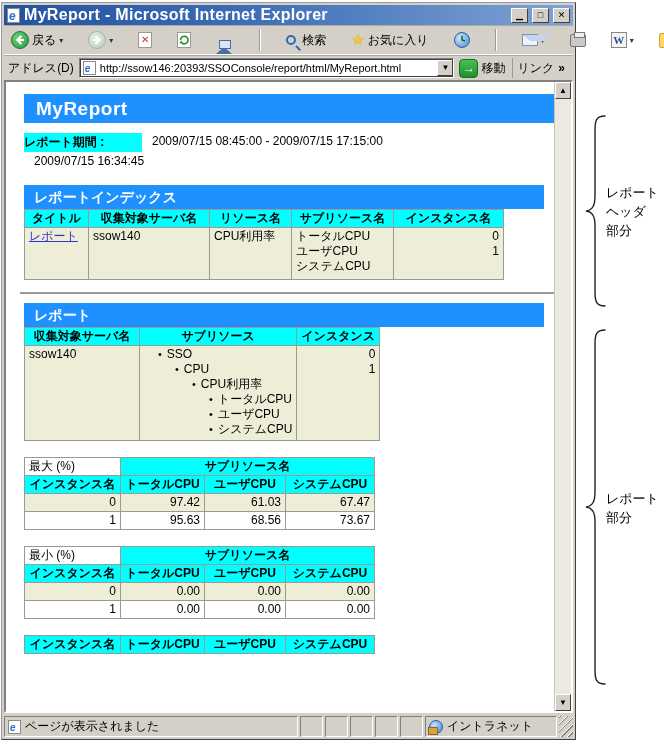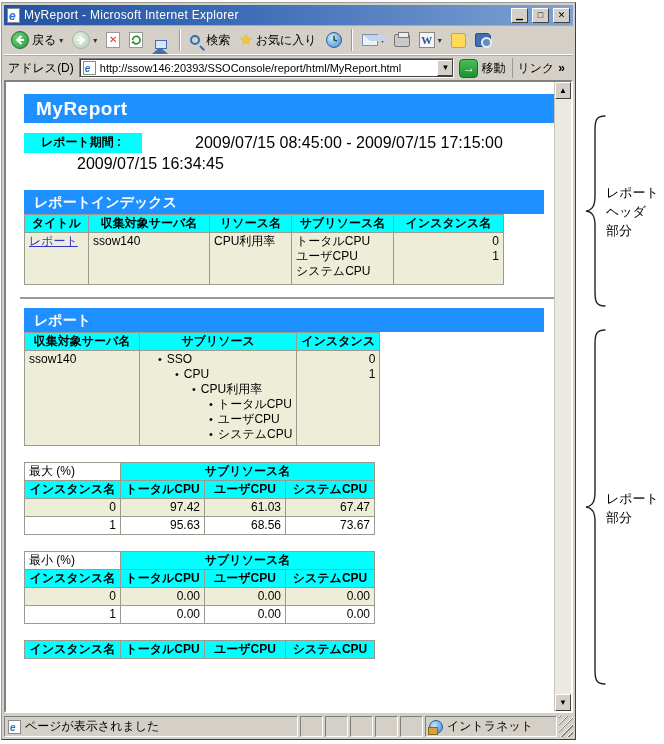--- a/index.html
+++ b/index.html
@@ -5,32 +5,32 @@
   * { margin:0; padding:0; box-sizing:border-box; }
   html,body { width:664px; height:744px; background:#fff; font-family:"Liberation Sans","DejaVu Sans",sans-serif; }
   body { position:relative; overflow:hidden; }
 
   
   .window { position:absolute; left:1px; top:2px; width:575px; height:738px;
             background:#D4D0C8; border:1px solid #404040; border-top-color:#9a9a9a; border-left-color:#9a9a9a;
             display:flex; flex-direction:column; padding:2px; }
   .titlebar { height:20px; flex:0 0 20px; background:linear-gradient(90deg,#24529f 0%,#3a6bb5 40%,#7fa3d4 100%);
               display:flex; align-items:center; padding:0 3px; gap:4px; }
-  .title-text { color:#fff; font-weight:normal; font-size:12px; letter-spacing:.3px; flex:1; white-space:nowrap; overflow:hidden; }
+  .title-text { color:#fff; font-weight:bold; font-size:16px; letter-spacing:.3px; flex:1; white-space:nowrap; overflow:hidden; }
   .tb-btn { width:17px; height:15px; background:#D4D0C8; border:1px solid; border-color:#fff #404040 #404040 #fff;
             font-size:9px; line-height:12px; text-align:center; color:#000; font-weight:bold; }
   .ie-doc { width:13px; height:15px; background:#fff; border:1px solid #8a8a8a; position:relative; flex:0 0 13px; }
   .ie-doc .e { position:absolute; left:1px; top:0; font-size:12px; font-weight:bold; color:#2a6fd4; font-style:italic; line-height:14px; }
 
   .menubar { height:22px; flex:0 0 22px; display:flex; align-items:stretch; border-bottom:1px solid #fff; position:relative; }
   .menu-items { display:flex; align-items:center; gap:2px; padding-left:4px; flex:1; }
   .menu-item { font-size:12px; padding:2px 7px; color:#000; white-space:nowrap; }
   .logo-panel { width:34px; background:#fff; border:1px solid; border-color:#808080 #fff #fff #808080; display:flex; align-items:center; justify-content:center; }
 
-  .toolbar { height:30px; flex:0 0 30px; display:flex; align-items:center; gap:5px; padding:0 5px; border-bottom:1px solid #fff; border-top:1px solid #aaa; }
+  .toolbar { height:30px; flex:0 0 30px; display:flex; align-items:center; gap:21px; padding:0 5px; border-bottom:1px solid #fff; border-top:1px solid #aaa; }
   .tbtn { display:flex; align-items:center; gap:3px; padding:2px 2px; font-size:12px; white-space:nowrap; }
   .caret { font-size:8px; color:#333; }
   .vsep { width:2px; height:22px; border-left:1px solid #9a9a9a; border-right:1px solid #fff; margin:0 2px; }
   .circle-ic { width:18px; height:18px; border-radius:50%; position:relative; }
   .doc-ic { width:14px; height:16px; background:#fff; border:1px solid #999; position:relative; font-size:10px; text-align:center; line-height:14px; font-weight:bold; }
   .word-ic { width:16px; height:16px; background:#f4f4f4; border:1px solid #888; color:#2b579a; font-weight:bold; font-size:11px; text-align:center; line-height:14px; font-family:"Liberation Serif",serif; }
   .note-ic { width:15px; height:15px; background:#ffd957; border:1px solid #caa53a; border-radius:2px; }
   .book-ic { width:16px; height:14px; background:#3f6fb5; border:1px solid #2a4d85; border-radius:2px 4px 4px 2px; position:relative; }
   .book-ic::after { content:""; position:absolute; right:-2px; bottom:-2px; width:7px; height:7px; border:2px solid #e8eef8; border-radius:50%; background:rgba(255,255,255,.2); }
 
@@ -46,22 +46,22 @@
   
   .content { flex:1; background:#fff; border:2px solid; border-color:#808080 #fff #fff #808080; position:relative; display:flex; overflow:hidden; }
   .page { flex:1; overflow:hidden; padding:12px 0 0 18px; }
   .scrollbar { flex:0 0 17px; background:#ece9e2; border-left:1px solid #c8c4bc; display:flex; flex-direction:column; justify-content:space-between; }
   .sb-btn { height:17px; background:#D4D0C8; border:1px solid; border-color:#fff #404040 #404040 #fff; font-size:8px; color:#000; text-align:center; line-height:15px; }
 
   
   .banner-main { width:608px; height:29px; background:#1E90FF; color:#fff; font-weight:bold; font-size:19px; line-height:29px; padding-left:12px; letter-spacing:.5px; }
   .info-rows { margin-top:10px; }
   .info-row { display:flex; margin-bottom:1px; }
-  .info-label { width:118px; background:#00FFFF; font-size:12px; font-weight:bold; text-align:center; padding:1px 4px 1px 0; }
-  .info-value { font-size:16px; padding:1px 0 1px 10px;margin-left:43px; }
+  .info-label { width:118px; background:#00FFFF; font-size:12px; font-weight:bold; text-align:left; padding:1px 4px 1px 0; }
+  .info-value { font-size:12px; padding:1px 0 1px 10px; }
   .banner-section { width:520px; height:24px; background:#1E90FF; color:#fff; font-weight:bold; font-size:14px; line-height:24px; padding-left:10px; margin-top:16px; }
 
   table { border-collapse:collapse; font-size:12px; }
   th,td { border:1px solid #9a9a8e; padding:1px 4px; line-height:15px; }
   th { background:#00FFFF; font-weight:bold; text-align:center; white-space:nowrap; }
   td.beige { background:#EEEED8; }
   td.vtop { vertical-align:top; }
   td.num { text-align:right; }
   a.rep-link { color:#3333CC; text-decoration:underline; }
 

